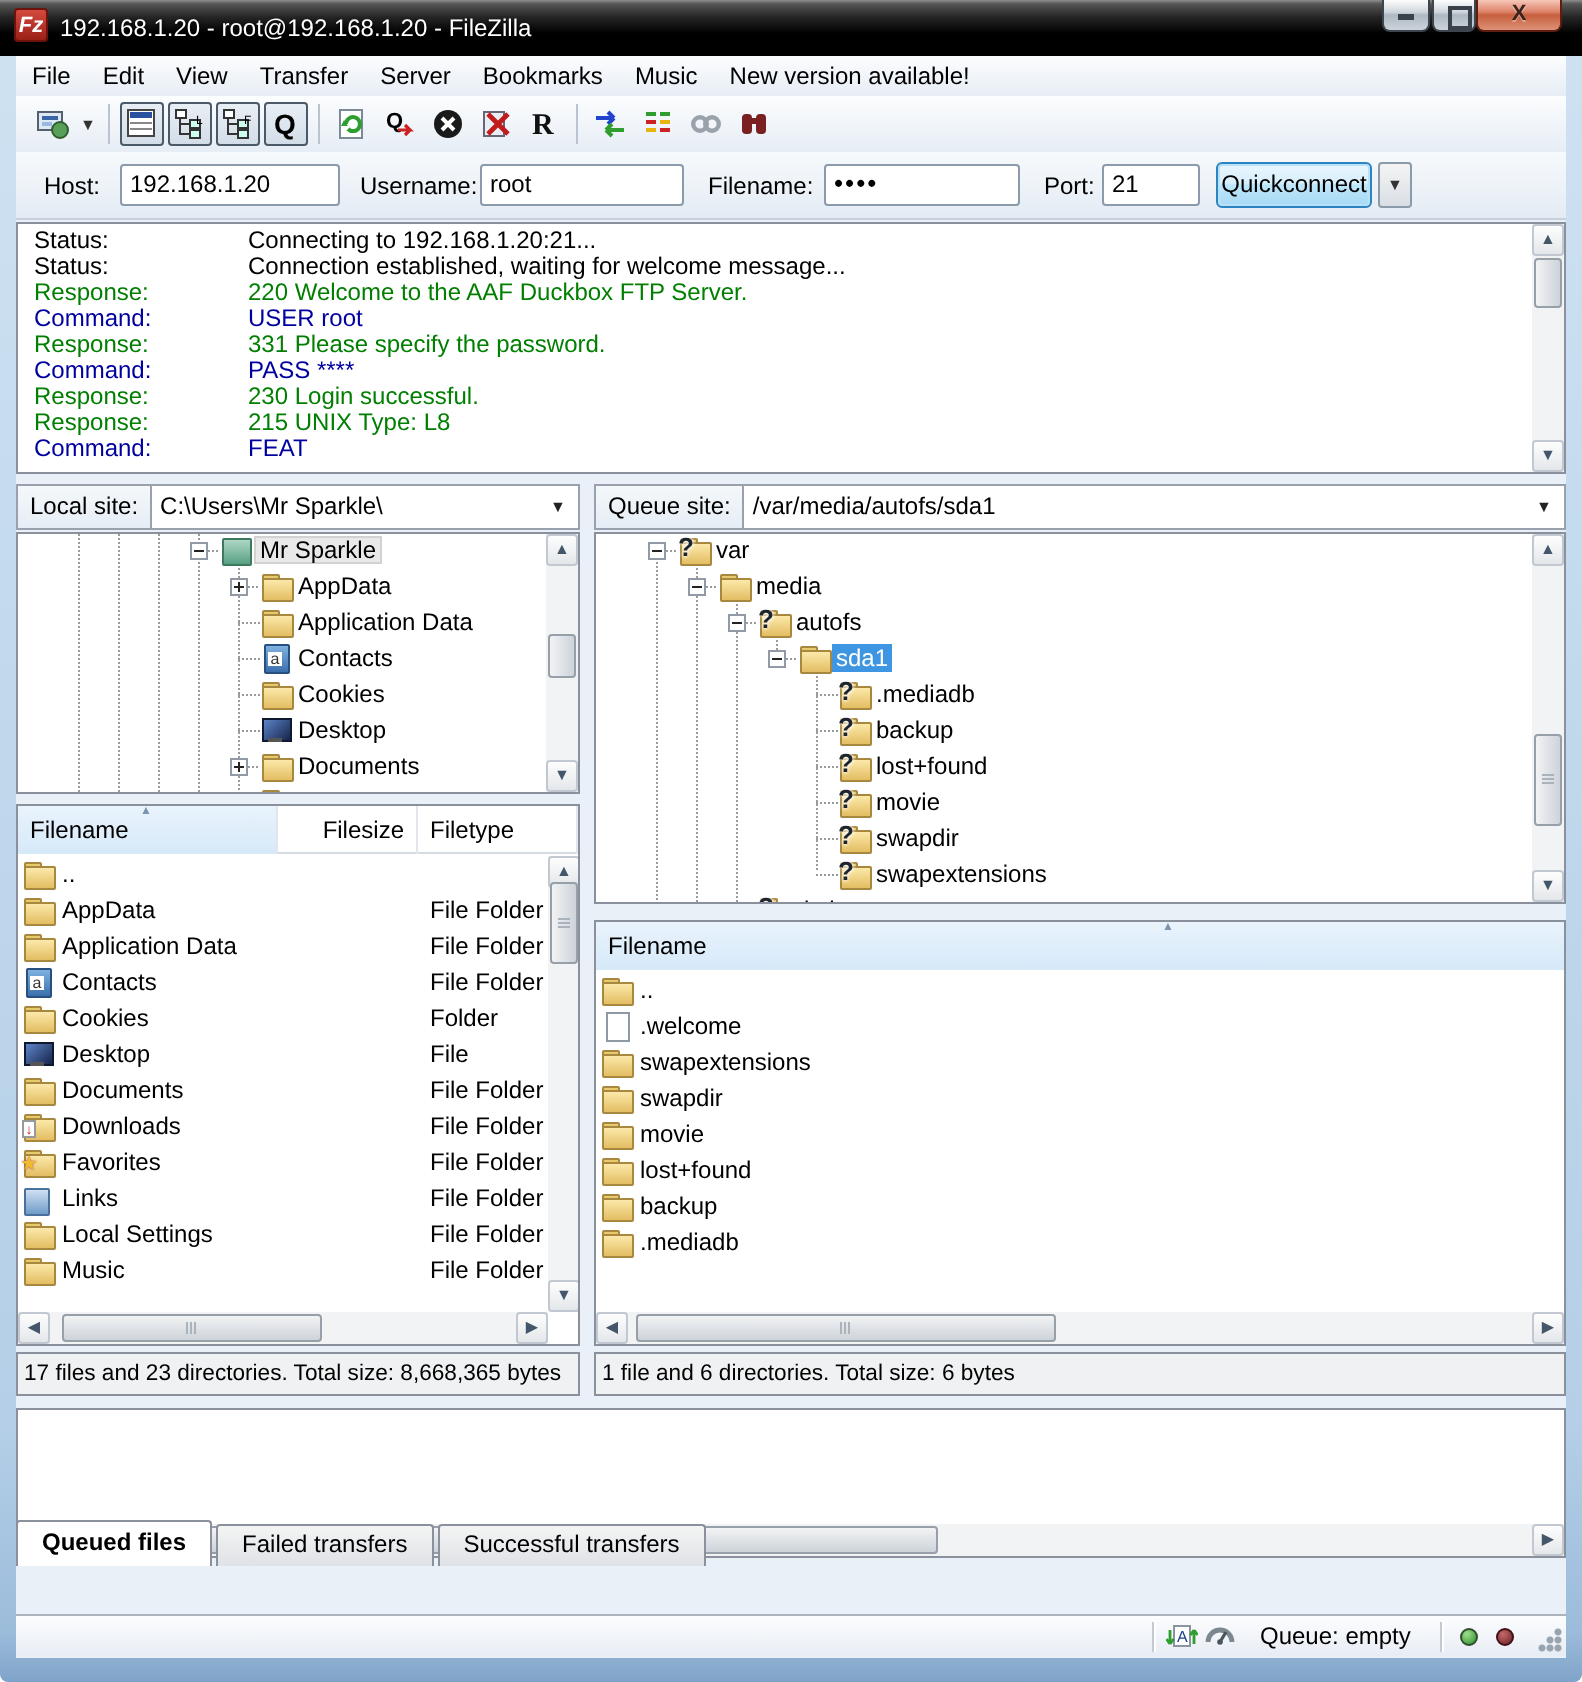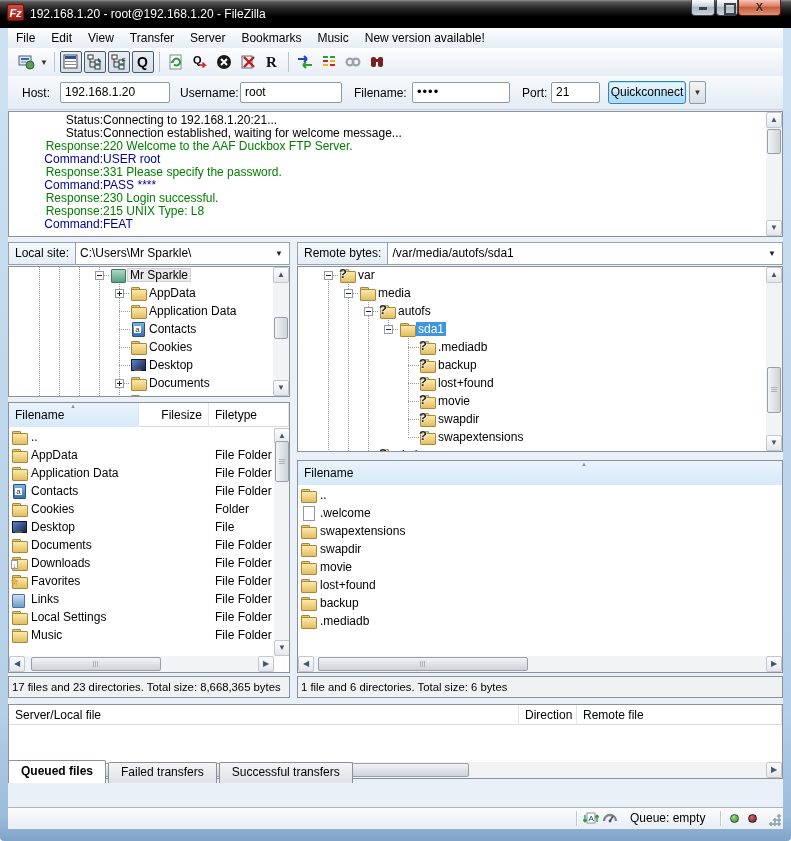--- a/index.html
+++ b/index.html
@@ -26,21 +26,21 @@
 .tb-toggle { border:1px solid #4b5a68; border-radius:2px; background:linear-gradient(180deg,#e8eef5,#d3dde8); }
 .tb-drop { width:12px; height:22px; display:flex; align-items:center; justify-content:center; font-size:8px; color:#333; }
 #qc { position:absolute; left:8px; top:76px; width:775px; height:34px; background:linear-gradient(180deg,#f7fafc,#e4ebf4); border-bottom:1px solid #c6cfda; }
 .qc-label { position:absolute; top:10px; }
 .qc-input { position:absolute; top:6px; height:21px; background:#fff; border:1px solid #8b9bab; border-radius:2px; padding:0 4px; line-height:19px; }
 #qc-btn { position:absolute; left:600px; top:5px; width:78px; height:23px; border:1px solid #2c84c2; border-radius:3px; background:linear-gradient(180deg,#eaf6fd 0%,#d7effc 45%,#bee6fa 50%,#a7d9f5 100%); box-shadow:0 0 0 1px #b8e2f7 inset; text-align:center; line-height:21px; }
 #qc-dropbtn { position:absolute; left:681px; top:5px; width:17px; height:23px; border:1px solid #8b9bab; border-radius:2px; background:linear-gradient(180deg,#f4f4f4,#d9dee4); text-align:center; line-height:21px; font-size:8px; color:#333; }
 #log { position:absolute; left:8px; top:111px; width:775px; height:126px; background:#fff; border:1px solid #8a909c; overflow:hidden; }
 #log-lines { position:absolute; left:0; top:1.5px; right:17px; }
 .log-line { height:13.1px; line-height:13.1px; white-space:nowrap; }
-.log-type { display:inline-block; width:94px; padding-left:23px;text-align:right; }
+.log-type { display:inline-block; width:115px; padding-left:8px; }
 .vsb { position:absolute; width:16px; background:#f2f3f5; }
 .hsb { position:absolute; height:16px; background:#f2f3f5; }
 .sb-btn { position:absolute; width:16px; height:16px; background:linear-gradient(180deg,#fdfdfd,#e4e7ea); border:1px solid #c2c8d1; border-radius:2px; color:#44566a; font-size:8px; text-align:center; line-height:14px; }
 .sb-thumb { position:absolute; left:1px; width:14px; background:linear-gradient(90deg,#f2f3f4,#cdd3da); border:1px solid #979fa9; border-radius:2px; }
 .sb-thumb-h { position:absolute; top:1px; height:14px; background:linear-gradient(180deg,#f2f3f4,#cdd3da); border:1px solid #979fa9; border-radius:2px; }
 .sb-grip { position:absolute; left:3px; right:3px; top:50%; margin-top:-3px; height:6px;
   background:repeating-linear-gradient(180deg,#aab2bc 0 1px,transparent 1px 2px); }
 .sb-grip-h { position:absolute; top:3px; bottom:3px; left:50%; margin-left:-3px; width:6px;
   background:repeating-linear-gradient(90deg,#aab2bc 0 1px,transparent 1px 2px); }
 .site-row { position:absolute; height:23px; background:linear-gradient(180deg,#f4f8fb,#e6edf5); border:1px solid #98a1ad; display:flex; }
@@ -264,21 +264,21 @@
         <div class="sb-btn" style="left: 0px; top: 108px;">▼</div>
         <div class="sb-thumb" style="top: 17px; height: 25px;"></div>
       </div>
     </div>
 
   <div class="site-row" style="left:8px;top:242px;width:282px">
     <div class="site-label">Local site:</div>
     <div class="site-combo"><span>C:\Users\Mr Sparkle\</span><span class="combo-arrow">▼</span></div>
   </div>
   <div class="site-row" style="left:297px;top:242px;width:486px">
-    <div class="site-label">Remote bytes:</div>
+    <div class="site-label">Queue site:</div>
     <div class="site-combo"><span>/var/media/autofs/sda1</span><span class="combo-arrow">▼</span></div>
   </div>
 
   <div class="pane" id="local-tree" style="left:8px;top:266px;width:282px;height:131px">
       <div class="guide" style="left: 30px; top: 0px; height: 131px;"></div>
       <div class="guide" style="left: 50px; top: 0px; height: 131px;"></div>
       <div class="guide" style="left: 70px; top: 0px; height: 131px;"></div>
       <div class="guide" style="left: 90px; top: 0px; height: 131px;"></div>
       <div class="guide" style="left: 110px; top: 17px; height: 114px;"></div>
       <div class="tree-rows" style="top: -1px;">
@@ -555,25 +555,20 @@
         <div class="sb-thumb-h" style="left: 20px; width: 210px;">
           <div class="sb-grip-h"></div>
         </div>
       </div>
     </div>
 
   <div class="pane-status" style="left:8px;top:676px;width:282px">17 files and 23 directories. Total size: 8,668,365 bytes</div>
   <div class="pane-status" style="left:297px;top:676px;width:486px">1 file and 6 directories. Total size: 6 bytes</div>
 
   <div id="queue">
-      <div class="list-header" style="height: 20px;">
-        <div class="qhcell" style="left: 0px; width: 510px;">Server/Local file</div>
-        <div class="qhcell" style="left: 510px; width: 58px;">Direction</div>
-        <div class="qhcell" style="left: 568px; width: 205px;">Remote file</div>
-      </div>
       <div class="hsb" style="left: 0px; top: 57px; width: 773px;">
         <div class="sb-btn" style="left: 0px; top: 0px;">◀</div>
         <div class="sb-btn" style="left: 757px; top: 0px;">▶</div>
         <div class="sb-thumb-h" style="left: 20px; width: 440px;">
           <div class="sb-grip-h"></div>
         </div>
       </div>
     </div>
   <div id="tabs">
       <div class="tab active">Queued files</div>

